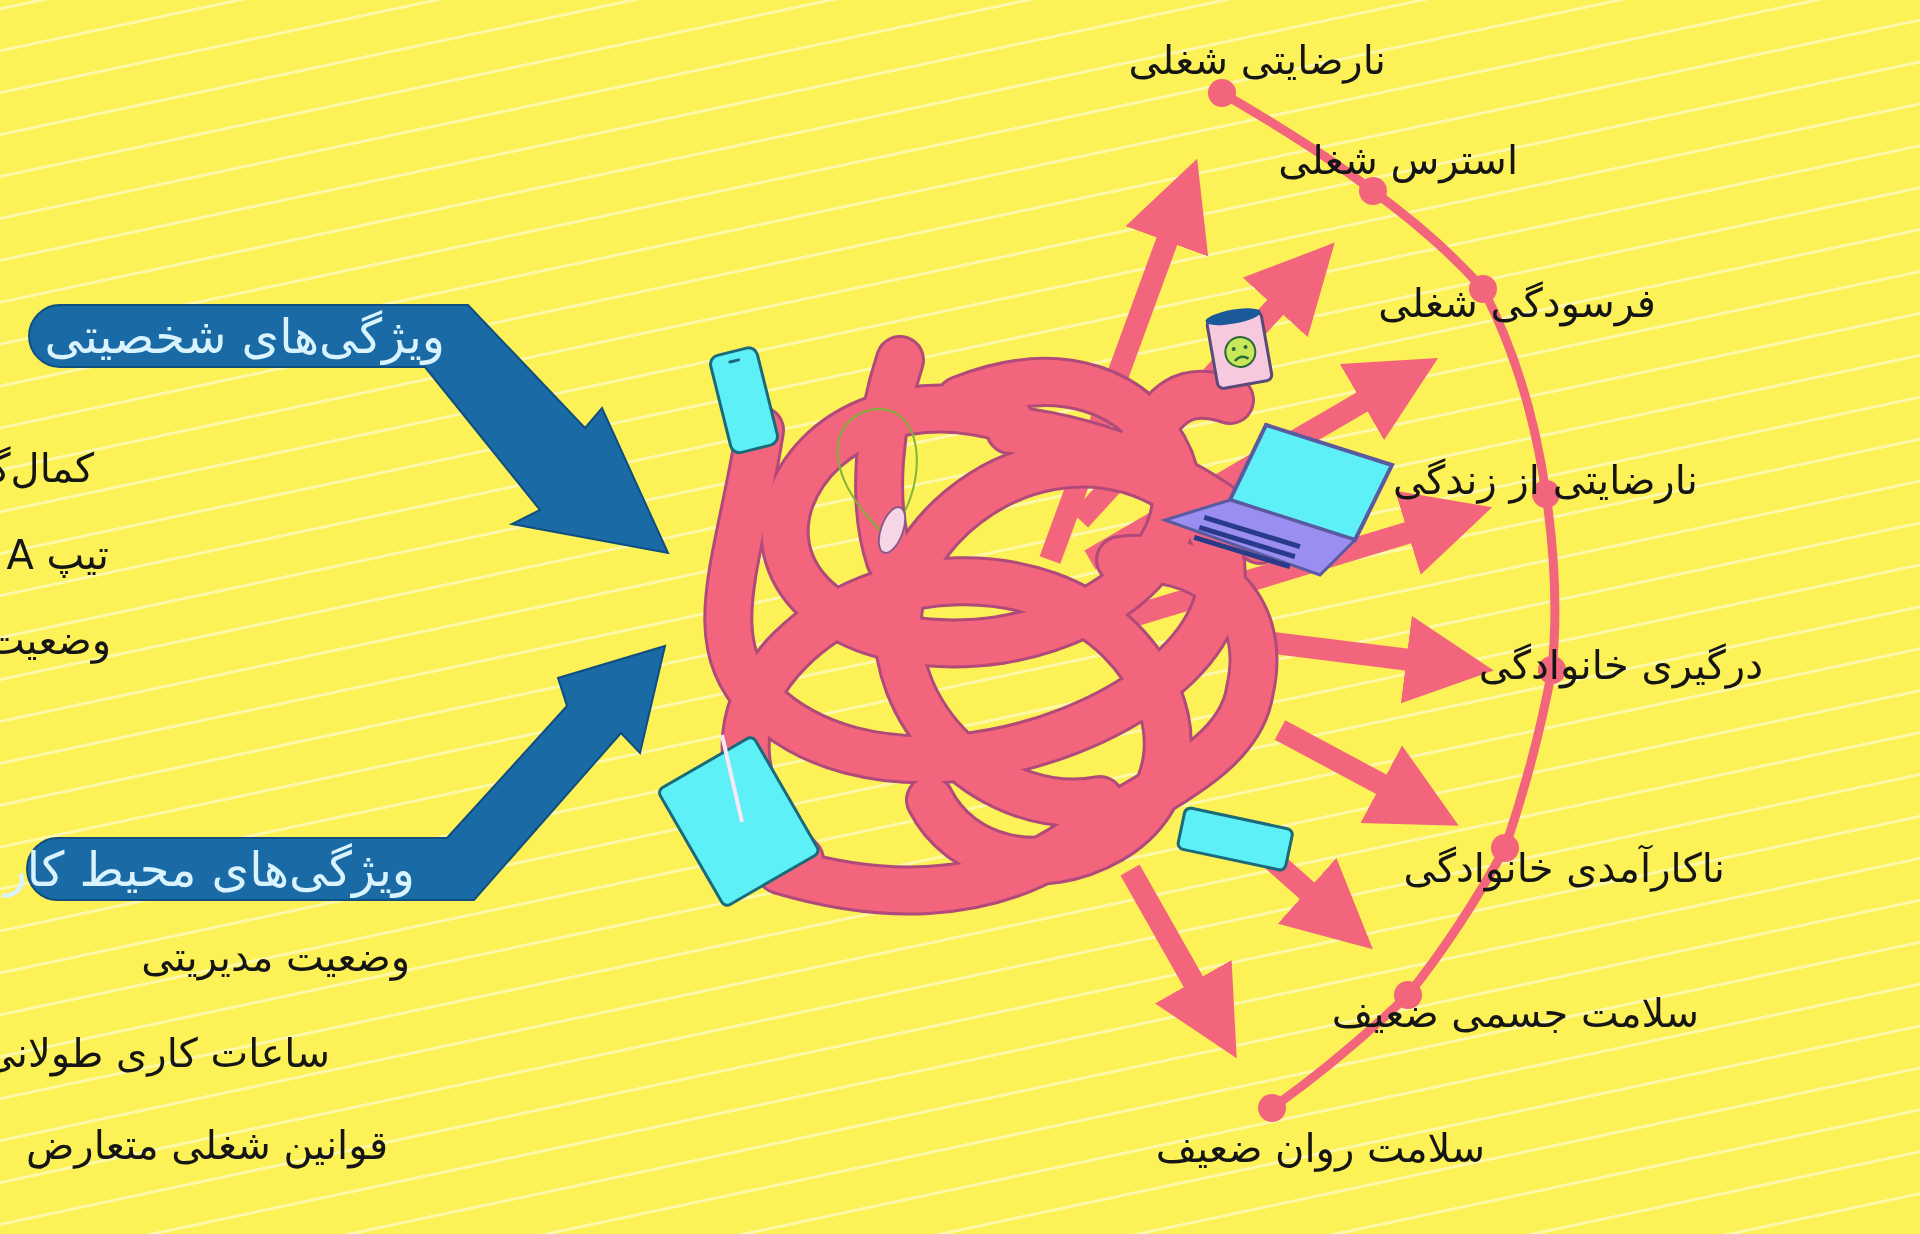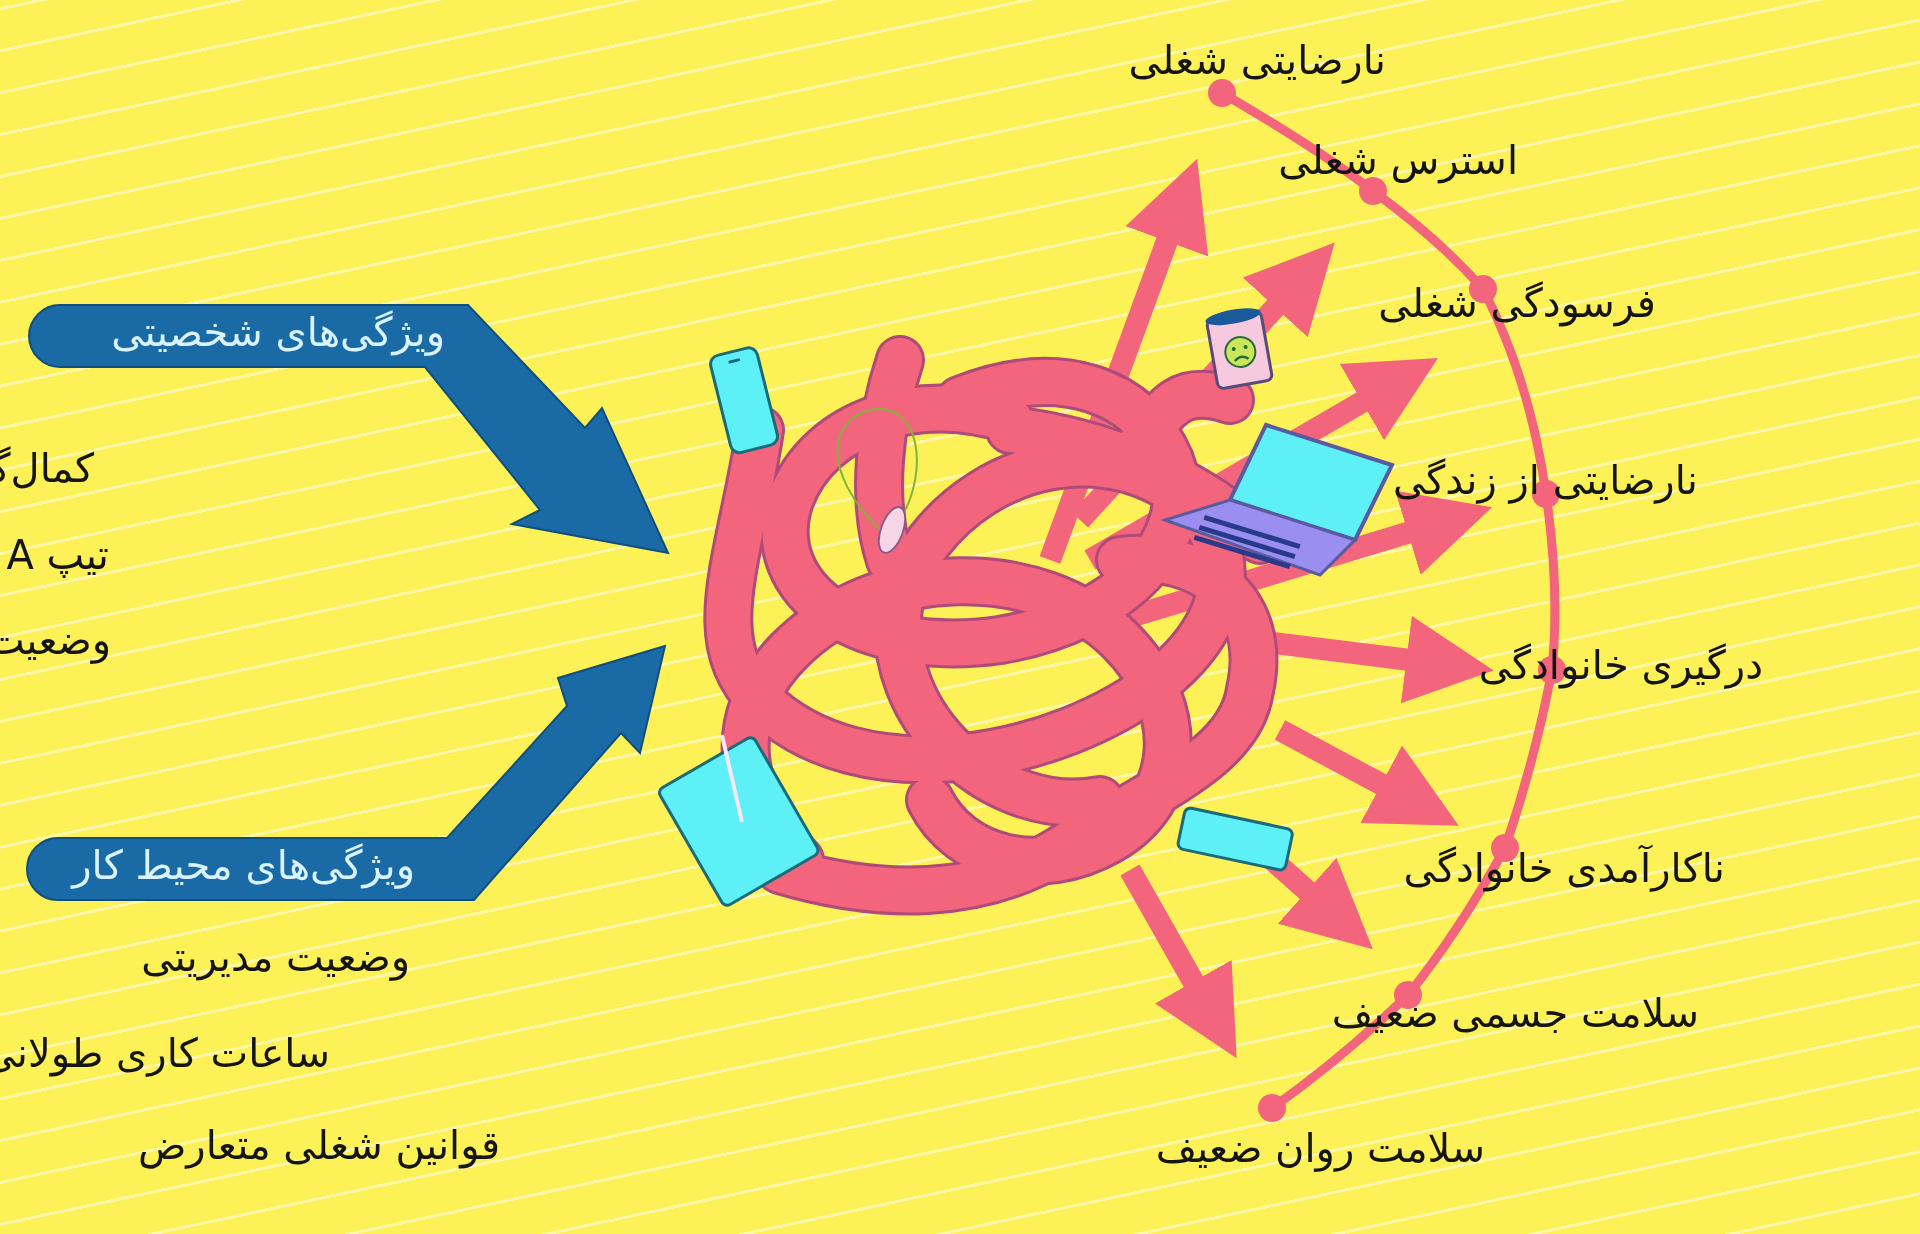--- a/index.html
+++ b/index.html
@@ -6,21 +6,21 @@
   body {
     width: 1920px; height: 1234px; overflow: hidden; position: relative;
     background-color: #fdf158;
     background-image: repeating-linear-gradient(-12deg, rgba(255,255,255,0) 0px, rgba(255,255,255,0) 38px, rgba(255,255,230,0.55) 38px, rgba(255,255,230,0.55) 41px);
     font-family: "DejaVu Sans", sans-serif;
   }
   .canvas { position: absolute; left: 0; top: 0; width: 1920px; height: 1234px; }
   .pill-label {
     position: absolute; direction: rtl; white-space: nowrap;
     font-family: "DejaVu Sans", sans-serif; color: #d9f4ff;
-    font-size: 40px; line-height: 1;
+    font-size: 48px; line-height: 1;
   }
   .list { position: absolute; direction: rtl; text-align: right; }
   .list .item { font-size: 40px; color: #151515; line-height: 1; white-space: nowrap; position: absolute; right: 0; }
 </style>
 </head>
 <body>
 
 <div class="canvas">
 
   <svg width="1920" height="1234" viewBox="0 0 1920 1234" style="position:absolute;left:0;top:0">
@@ -128,21 +128,21 @@
     <div class="item" style="right:1565px; top:448px;">کمال‌گرا</div>
     <div class="item" style="right:1550px; top:535px;">تیپ A</div>
     <div class="item" style="right:1548px; top:620px;">وضعیت‌گرا</div>
   </div>
 
   <div class="pill-label" style="right:1505px; top:845px;">ویژگی‌های محیط کار</div>
 
   <div class="list" style="left:0; top:0; width:1920px; height:1108px;">
     <div class="item" style="right:1510px; top:937px;">وضعیت مدیریتی</div>
     <div class="item" style="right:1590px; top:1033px;">ساعات کاری طولانی</div>
-    <div class="item" style="right:1420px; top:1125px;margin-left:47px;">قوانین شغلی متعارض</div>
+    <div class="item" style="right:1532px; top:1125px;margin-left:47px;">قوانین شغلی متعارض</div>
   </div>
 
   <div class="list" style="left:0; top:0; width:1773px; height:1234px;">
     <div class="item" style="right:387px; top:40px;">نارضایتی شغلی</div>
     <div class="item" style="right:117px; top:283px;">فرسودگی شغلی</div>
     <div class="item" style="right:255px; top:140px;">استرس شغلی</div>
     <div class="item" style="right:75px; top:460px;margin-left:12px;">نارضایتی از زندگی</div>
     <div class="item" style="right:10px; top:645px;">درگیری خانوادگی</div>
     <div class="item" style="right:48px; top:848px;">ناکارآمدی خانوادگی</div>
     <div class="item" style="right:74px; top:993px;">سلامت جسمی ضعیف</div>

